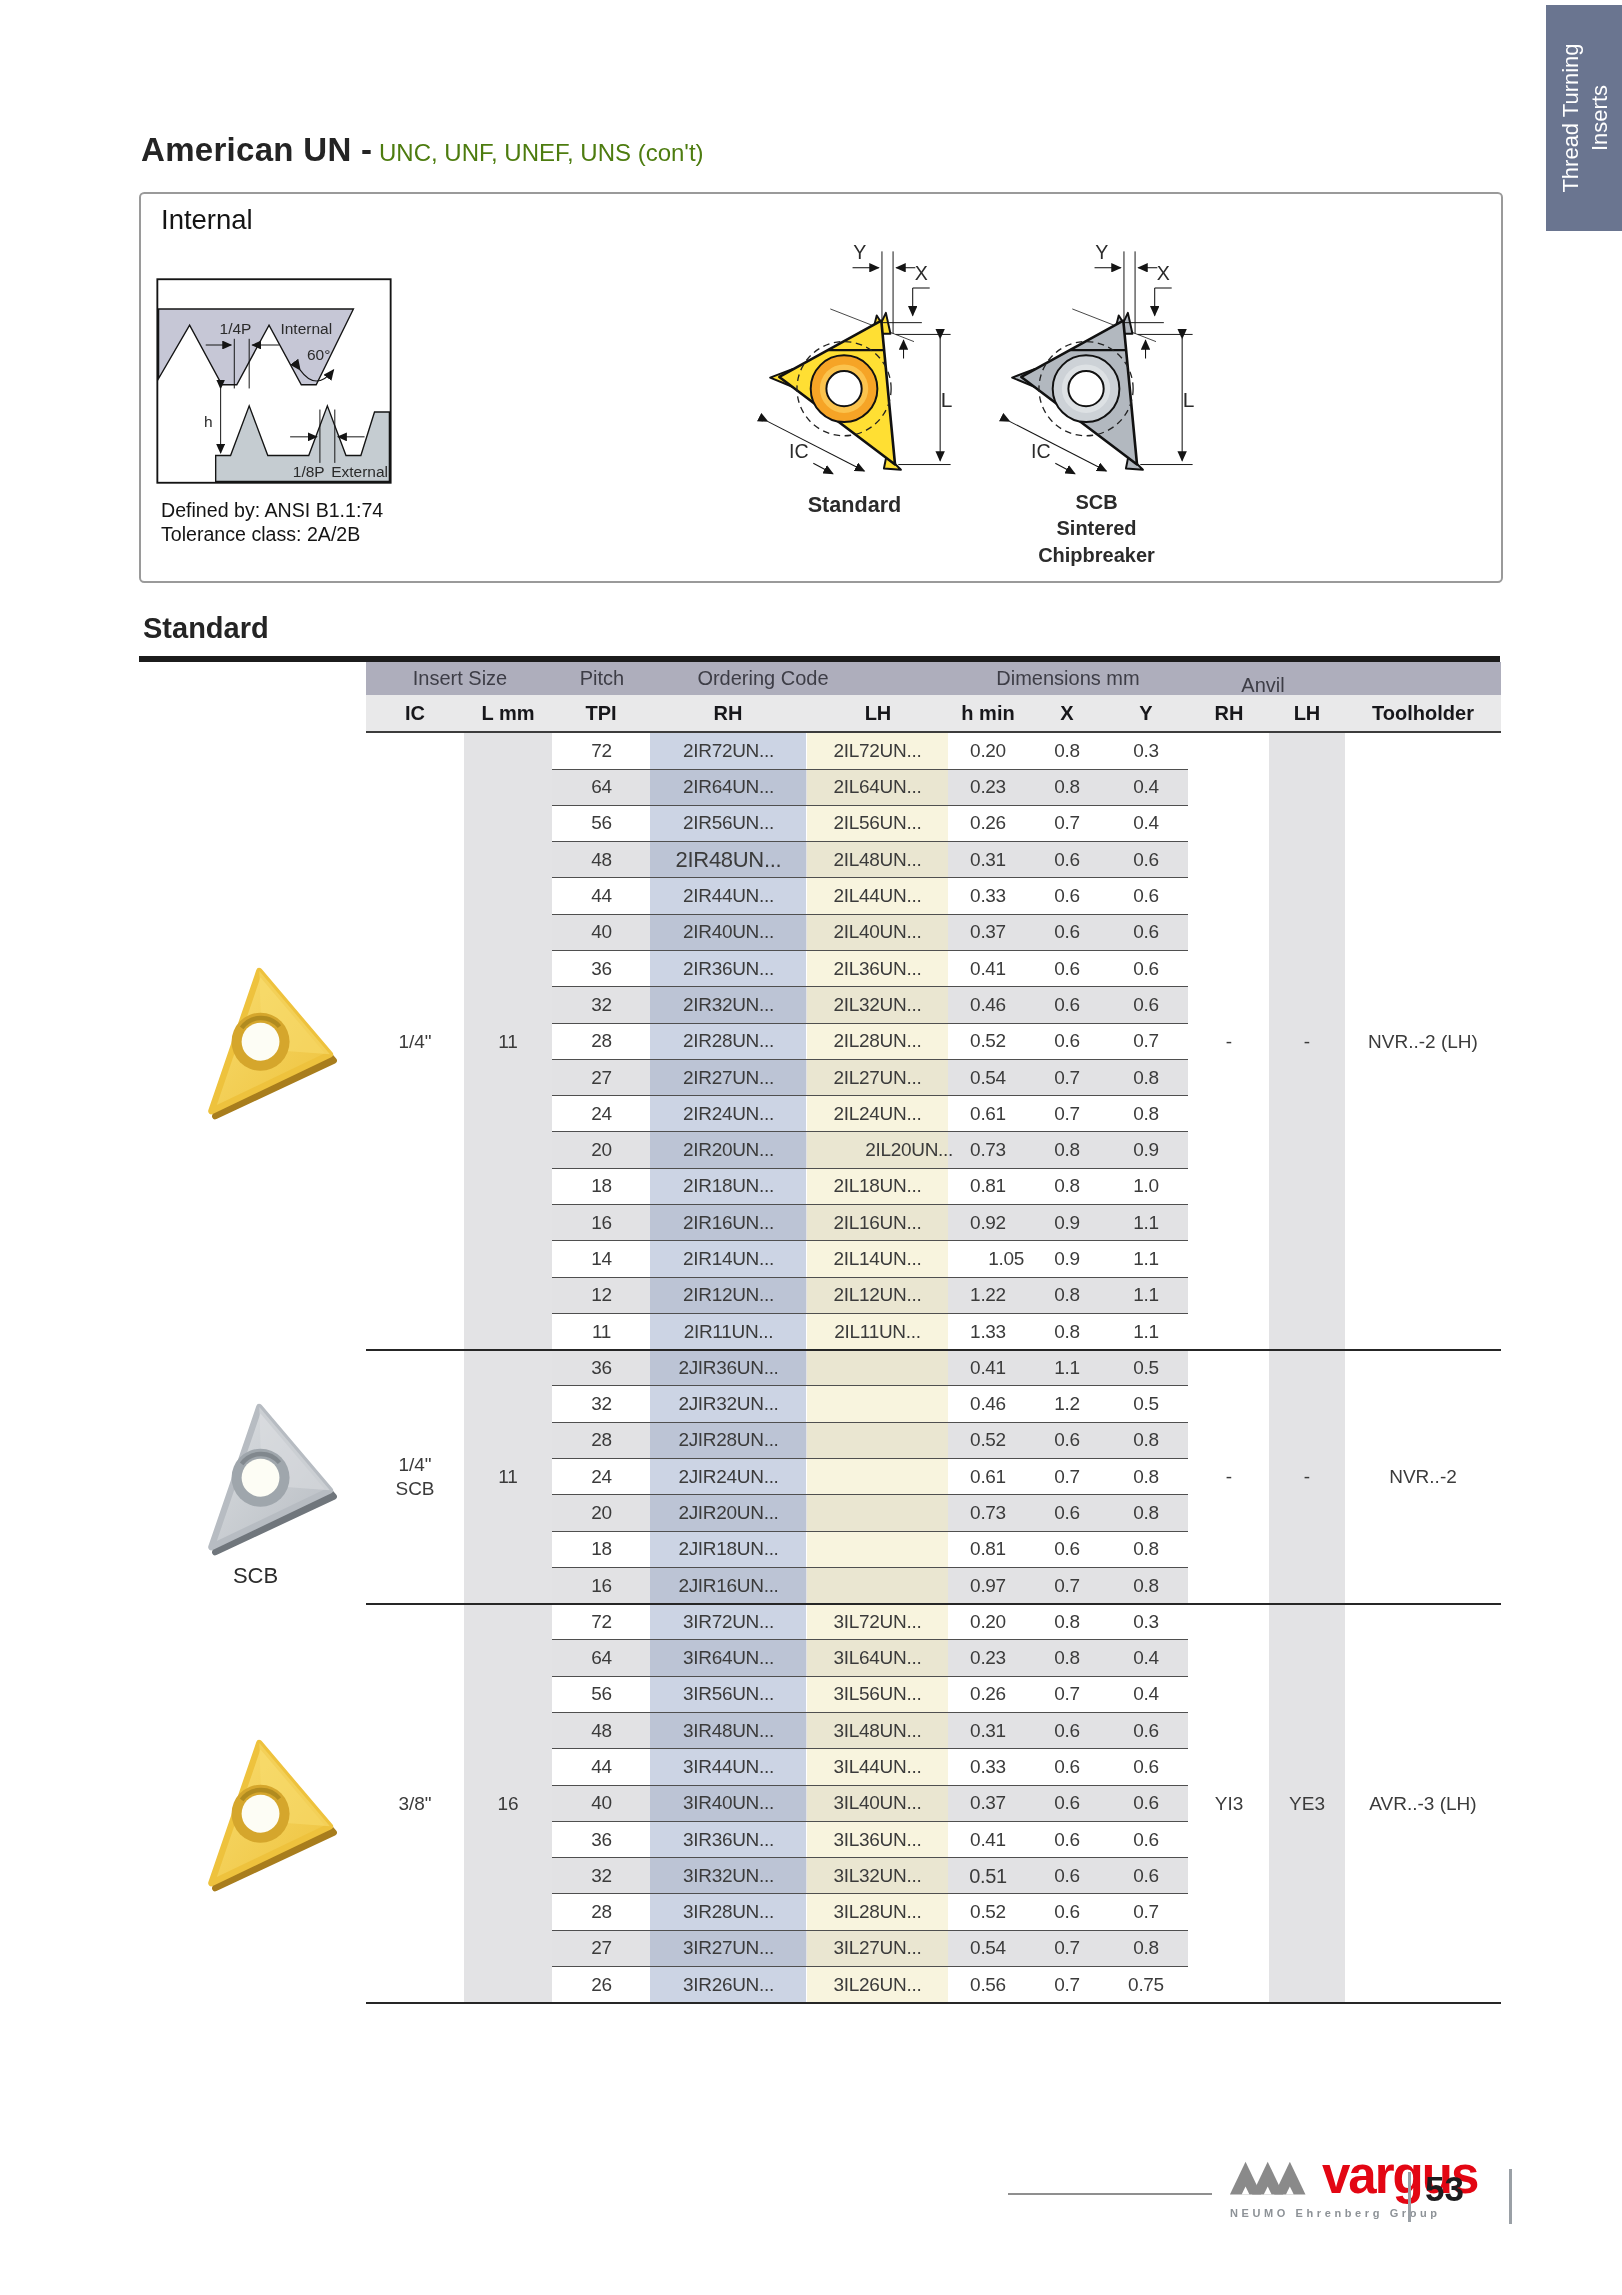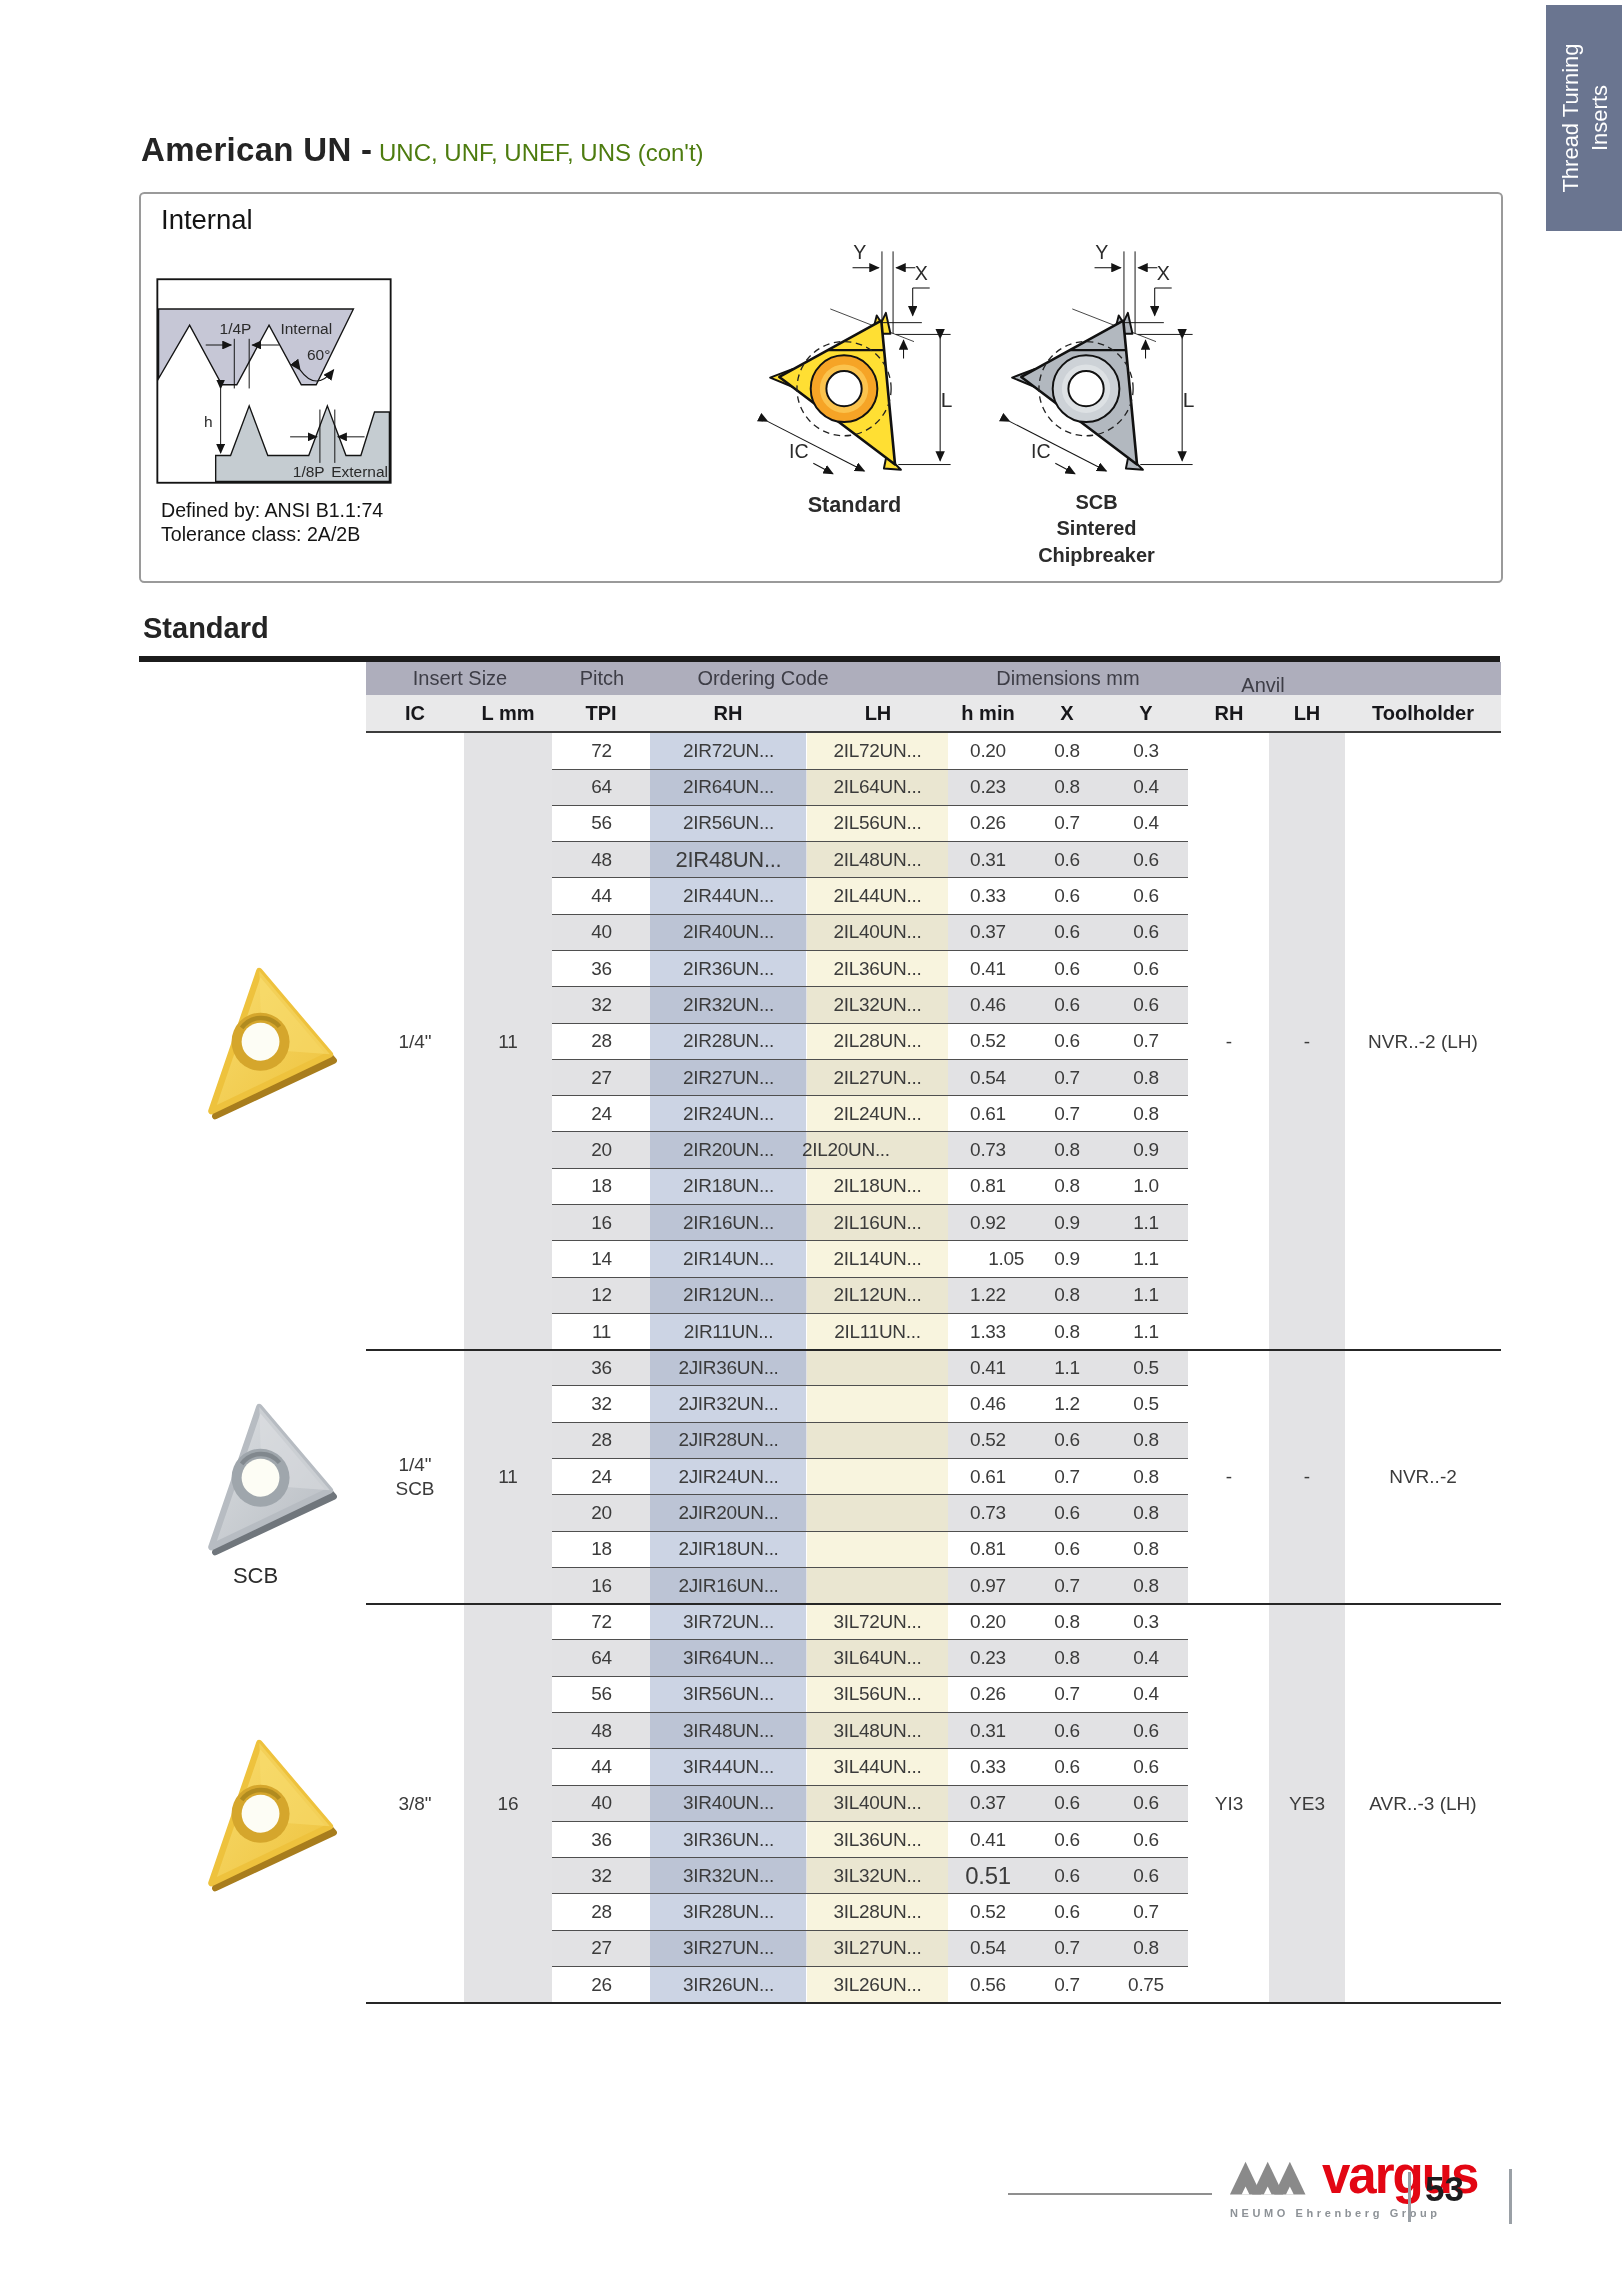--- a/index.html
+++ b/index.html
@@ -362,21 +362,21 @@
     <div style="position: absolute; left: 1031px; top: 1067px; width: 72px; height: 22px; line-height: 22px; text-align: center; font-size: 19px; color: rgb(59, 59, 59); letter-spacing: -0.3px;">0.7</div>
     <div style="position: absolute; left: 1110px; top: 1067px; width: 72px; height: 22px; line-height: 22px; text-align: center; font-size: 19px; color: rgb(59, 59, 59); letter-spacing: -0.3px;">0.8</div>
     <div style="position: absolute; left: 562px; top: 1103px; width: 79px; height: 22px; line-height: 22px; text-align: center; font-size: 19px; color: rgb(59, 59, 59); letter-spacing: -0.3px;">24</div>
     <div style="position: absolute; left: 653px; top: 1103px; width: 151px; height: 22px; line-height: 22px; text-align: center; font-size: 19px; color: rgb(59, 59, 59); letter-spacing: -0.3px;">2IR24UN...</div>
     <div style="position: absolute; left: 802px; top: 1103px; width: 151px; height: 22px; line-height: 22px; text-align: center; font-size: 19px; color: rgb(59, 59, 59); letter-spacing: -0.3px;">2IL24UN...</div>
     <div style="position: absolute; left: 952px; top: 1103px; width: 72px; height: 22px; line-height: 22px; text-align: center; font-size: 19px; color: rgb(59, 59, 59); letter-spacing: -0.3px;">0.61</div>
     <div style="position: absolute; left: 1031px; top: 1103px; width: 72px; height: 22px; line-height: 22px; text-align: center; font-size: 19px; color: rgb(59, 59, 59); letter-spacing: -0.3px;">0.7</div>
     <div style="position: absolute; left: 1110px; top: 1103px; width: 72px; height: 22px; line-height: 22px; text-align: center; font-size: 19px; color: rgb(59, 59, 59); letter-spacing: -0.3px;">0.8</div>
     <div style="position: absolute; left: 562px; top: 1139px; width: 79px; height: 22px; line-height: 22px; text-align: center; font-size: 19px; color: rgb(59, 59, 59); letter-spacing: -0.3px;">20</div>
     <div style="position: absolute; left: 653px; top: 1139px; width: 151px; height: 22px; line-height: 22px; text-align: center; font-size: 19px; color: rgb(59, 59, 59); letter-spacing: -0.3px;">2IR20UN...</div>
-    <div style="position: absolute; left: 802px; top: 1139px; width: 151px; height: 22px; line-height: 22px; text-align: left; font-size: 19px; color: rgb(59, 59, 59); letter-spacing: -0.3px;">2IL20UN...</div>
+    <div style="position: absolute; left: 802px; top: 1139px; width: 151px; height: 22px; line-height: 22px; text-align: right; font-size: 19px; color: rgb(59, 59, 59); letter-spacing: -0.3px;">2IL20UN...</div>
     <div style="position: absolute; left: 952px; top: 1139px; width: 72px; height: 22px; line-height: 22px; text-align: center; font-size: 19px; color: rgb(59, 59, 59); letter-spacing: -0.3px;">0.73</div>
     <div style="position: absolute; left: 1031px; top: 1139px; width: 72px; height: 22px; line-height: 22px; text-align: center; font-size: 19px; color: rgb(59, 59, 59); letter-spacing: -0.3px;">0.8</div>
     <div style="position: absolute; left: 1110px; top: 1139px; width: 72px; height: 22px; line-height: 22px; text-align: center; font-size: 19px; color: rgb(59, 59, 59); letter-spacing: -0.3px;">0.9</div>
     <div style="position: absolute; left: 562px; top: 1175px; width: 79px; height: 22px; line-height: 22px; text-align: center; font-size: 19px; color: rgb(59, 59, 59); letter-spacing: -0.3px;">18</div>
     <div style="position: absolute; left: 653px; top: 1175px; width: 151px; height: 22px; line-height: 22px; text-align: center; font-size: 19px; color: rgb(59, 59, 59); letter-spacing: -0.3px;">2IR18UN...</div>
     <div style="position: absolute; left: 802px; top: 1175px; width: 151px; height: 22px; line-height: 22px; text-align: center; font-size: 19px; color: rgb(59, 59, 59); letter-spacing: -0.3px;">2IL18UN...</div>
     <div style="position: absolute; left: 952px; top: 1175px; width: 72px; height: 22px; line-height: 22px; text-align: center; font-size: 19px; color: rgb(59, 59, 59); letter-spacing: -0.3px;">0.81</div>
     <div style="position: absolute; left: 1031px; top: 1175px; width: 72px; height: 22px; line-height: 22px; text-align: center; font-size: 19px; color: rgb(59, 59, 59); letter-spacing: -0.3px;">0.8</div>
     <div style="position: absolute; left: 1110px; top: 1175px; width: 72px; height: 22px; line-height: 22px; text-align: center; font-size: 19px; color: rgb(59, 59, 59); letter-spacing: -0.3px;">1.0</div>
     <div style="position: absolute; left: 562px; top: 1212px; width: 79px; height: 22px; line-height: 22px; text-align: center; font-size: 19px; color: rgb(59, 59, 59); letter-spacing: -0.3px;">16</div>
@@ -476,21 +476,21 @@
     <div style="position: absolute; left: 1110px; top: 1792px; width: 72px; height: 22px; line-height: 22px; text-align: center; font-size: 19px; color: rgb(59, 59, 59); letter-spacing: -0.3px;">0.6</div>
     <div style="position: absolute; left: 562px; top: 1829px; width: 79px; height: 22px; line-height: 22px; text-align: center; font-size: 19px; color: rgb(59, 59, 59); letter-spacing: -0.3px;">36</div>
     <div style="position: absolute; left: 653px; top: 1829px; width: 151px; height: 22px; line-height: 22px; text-align: center; font-size: 19px; color: rgb(59, 59, 59); letter-spacing: -0.3px;">3IR36UN...</div>
     <div style="position: absolute; left: 802px; top: 1829px; width: 151px; height: 22px; line-height: 22px; text-align: center; font-size: 19px; color: rgb(59, 59, 59); letter-spacing: -0.3px;">3IL36UN...</div>
     <div style="position: absolute; left: 952px; top: 1829px; width: 72px; height: 22px; line-height: 22px; text-align: center; font-size: 19px; color: rgb(59, 59, 59); letter-spacing: -0.3px;">0.41</div>
     <div style="position: absolute; left: 1031px; top: 1829px; width: 72px; height: 22px; line-height: 22px; text-align: center; font-size: 19px; color: rgb(59, 59, 59); letter-spacing: -0.3px;">0.6</div>
     <div style="position: absolute; left: 1110px; top: 1829px; width: 72px; height: 22px; line-height: 22px; text-align: center; font-size: 19px; color: rgb(59, 59, 59); letter-spacing: -0.3px;">0.6</div>
     <div style="position: absolute; left: 562px; top: 1865px; width: 79px; height: 22px; line-height: 22px; text-align: center; font-size: 19px; color: rgb(59, 59, 59); letter-spacing: -0.3px;">32</div>
     <div style="position: absolute; left: 653px; top: 1865px; width: 151px; height: 22px; line-height: 22px; text-align: center; font-size: 19px; color: rgb(59, 59, 59); letter-spacing: -0.3px;">3IR32UN...</div>
     <div style="position: absolute; left: 802px; top: 1865px; width: 151px; height: 22px; line-height: 22px; text-align: center; font-size: 19px; color: rgb(59, 59, 59); letter-spacing: -0.3px;">3IL32UN...</div>
-    <div style="position: absolute; left: 952px; top: 1865px; width: 72px; height: 22px; line-height: 22px; text-align: center; font-size: 24px; color: rgb(59, 59, 59); letter-spacing: -0.3px;">0.51</div>
+    <div style="position: absolute; left: 952px; top: 1865px; width: 72px; height: 22px; line-height: 22px; text-align: center; font-size: 20px; color: rgb(59, 59, 59); letter-spacing: -0.3px;">0.51</div>
     <div style="position: absolute; left: 1031px; top: 1865px; width: 72px; height: 22px; line-height: 22px; text-align: center; font-size: 19px; color: rgb(59, 59, 59); letter-spacing: -0.3px;">0.6</div>
     <div style="position: absolute; left: 1110px; top: 1865px; width: 72px; height: 22px; line-height: 22px; text-align: center; font-size: 19px; color: rgb(59, 59, 59); letter-spacing: -0.3px;">0.6</div>
     <div style="position: absolute; left: 562px; top: 1901px; width: 79px; height: 22px; line-height: 22px; text-align: center; font-size: 19px; color: rgb(59, 59, 59); letter-spacing: -0.3px;">28</div>
     <div style="position: absolute; left: 653px; top: 1901px; width: 151px; height: 22px; line-height: 22px; text-align: center; font-size: 19px; color: rgb(59, 59, 59); letter-spacing: -0.3px;">3IR28UN...</div>
     <div style="position: absolute; left: 802px; top: 1901px; width: 151px; height: 22px; line-height: 22px; text-align: center; font-size: 19px; color: rgb(59, 59, 59); letter-spacing: -0.3px;">3IL28UN...</div>
     <div style="position: absolute; left: 952px; top: 1901px; width: 72px; height: 22px; line-height: 22px; text-align: center; font-size: 19px; color: rgb(59, 59, 59); letter-spacing: -0.3px;">0.52</div>
     <div style="position: absolute; left: 1031px; top: 1901px; width: 72px; height: 22px; line-height: 22px; text-align: center; font-size: 19px; color: rgb(59, 59, 59); letter-spacing: -0.3px;">0.6</div>
     <div style="position: absolute; left: 1110px; top: 1901px; width: 72px; height: 22px; line-height: 22px; text-align: center; font-size: 19px; color: rgb(59, 59, 59); letter-spacing: -0.3px;">0.7</div>
     <div style="position: absolute; left: 562px; top: 1937px; width: 79px; height: 22px; line-height: 22px; text-align: center; font-size: 19px; color: rgb(59, 59, 59); letter-spacing: -0.3px;">27</div>
     <div style="position: absolute; left: 653px; top: 1937px; width: 151px; height: 22px; line-height: 22px; text-align: center; font-size: 19px; color: rgb(59, 59, 59); letter-spacing: -0.3px;">3IR27UN...</div>

